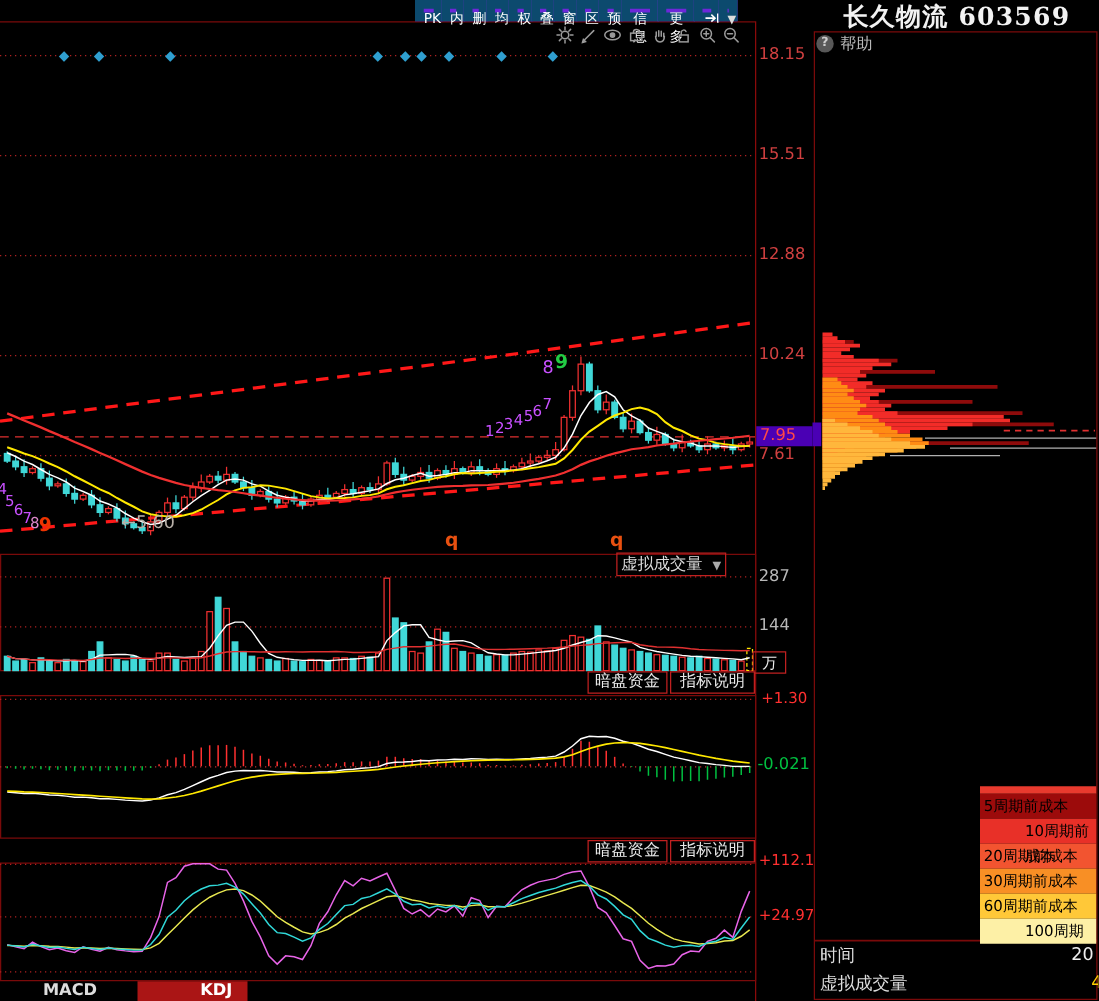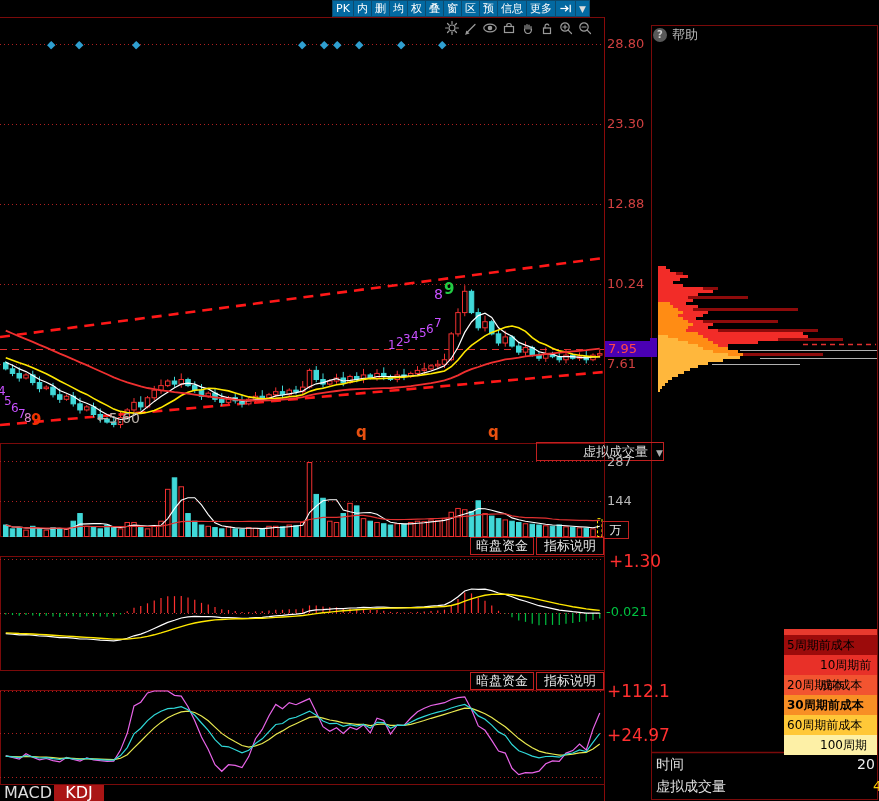--- a/index.html
+++ b/index.html
@@ -1,46 +1,46 @@
 <!DOCTYPE html>
 <html><head>
 <meta charset="utf-8">
 <style>
   html,body{margin:0;padding:0;background:#000;}
   #app{position:relative;width:879px;height:801px;overflow:hidden;background:#000;
        font-family:"DejaVu Sans","Liberation Sans",sans-serif;}
   .abs{position:absolute;}
   #plot{position:absolute;left:0;top:0;}
   #toolbar{left:333px;top:0;height:17px;display:flex;}
-  .tbtn{border:1px solid #0c4a6e;margin-left:-1px;color:#fff;font-size:11px;line-height:15px;
-        text-align:center;background:#0369a1;box-sizing:border-box;}
+  .tbtn{border:7px solid #0c4a6e;margin-left:-1px;color:#fff;font-size:11px;line-height:15px;
+        text-align:center;background:#6d28d9;box-sizing:border-box;}
   #tools{left:444px;top:20px;display:flex;gap:3px;}
   .tool{width:16px;height:16px;}
   #title{left:652px;top:0;width:227px;text-align:center;color:#f2f2f2;font-weight:bold;
          font-size:20px;font-family:"DejaVu Serif","Liberation Serif",serif;letter-spacing:1px;}
   #help{left:653px;top:26px;display:flex;align-items:center;gap:5px;color:#b8b8b8;font-size:13px;}
   #help .qmark{width:14px;height:14px;border-radius:50%;background:#585858;color:#ccc;font-size:10px;
         line-height:14px;text-align:center;font-weight:bold;}
   .pricelbl{color:#d04040;font-size:13px;}
   #curprice{left:605px;top:341px;width:42px;height:16px;background:#4a00b4;color:#ff4848;
             font-size:13px;line-height:16px;padding-left:3px;}
-  #volsel{left:493px;top:442px;width:128px;height:19px;border:1px solid #c02020;box-sizing:border-box;
-          color:#ddd;font-size:13px;line-height:17px;text-align:right;margin-left:43px;}
+  #volsel{left:493px;top:442px;width:88px;height:19px;border:1px solid #c02020;box-sizing:border-box;
+          color:#ddd;font-size:13px;line-height:17px;text-align:center;}
   #volsel .caret{color:#aaa;font-size:9px;margin-left:8px;}
   .axgray{color:#b8b8b8;font-size:13px;}
   #wan{left:602px;top:521px;width:25px;height:16px;border:1px solid #c02020;color:#eee;font-size:12px;
        line-height:16px;text-align:center;}
   .ibtn{height:18px;border:1px solid #c02020;box-sizing:border-box;color:#e8e8e8;font-size:13px;
         line-height:16px;text-align:center;background:#000;}
-  .axred{color:#ff3030;font-size:17px;}
+  .axred{color:#ff3030;font-size:12px;}
   .axgreen{color:#00c040;font-size:13px;}
   #tabs{left:2px;top:785px;display:flex;height:16px;}
-  .tab{font-size:16px;font-weight:normal;line-height:16px;text-align:center;}
+  .tab{font-size:13px;font-weight:bold;line-height:16px;text-align:center;margin-left:28px;}
   #tab-macd{width:52px;color:#ddd;}
-  #tab-kdj{width:50px;background:#aa1515;color:#fff;}
+  #tab-kdj{width:50px;background:#aa1515;color:#fff;padding-left:38px;}
   #legend{left:784px;top:629px;width:93px;}
   #legend .strip{height:6px;}
   .legrow{height:20px;font-size:12px;line-height:20px;color:#000;padding-left:3px;box-sizing:border-box;}
   .diamond{position:absolute;color:#2f9fd0;font-size:11px;top:38px;}
   .seq{position:absolute;color:#c850ff;font-size:12px;}
   .seq.big{font-size:14px;}
   .seq.green{color:#22cc44;font-size:15px;font-weight:bold;}
   .seq.pink{color:#dd88cc;}
   .seq.red{color:#ee3300;font-size:15px;font-weight:bold;}
   .qmarker{position:absolute;top:423px;color:#e85010;font-size:15px;font-weight:bold;}
@@ -611,29 +611,30 @@
           </g>
         </svg></div>
       <div class="tool"><svg width="16" height="16" viewBox="0 0 16 16">
           <g stroke="#9a9a9a" stroke-width="1.2" stroke-linecap="round">
             <circle cx="7" cy="7" r="4.2" fill="none"></circle>
             <line x1="10.2" y1="10.2" x2="13.5" y2="13.5"></line>
             <line x1="5" y1="7" x2="9" y2="7"></line>
           </g>
         </svg></div>
     </div>
+  <div id="title" class="abs">长久物流 603569</div>
 
   <div id="help" class="abs">
     <span class="qmark">?</span>
     <span>帮助</span>
   </div>
 
   <div id="priceAxis">
-      <div class="abs pricelbl" style="left: 607px; top: 36px;">28.80</div>
-      <div class="abs pricelbl" style="left: 607px; top: 116px;">23.30</div>
+      <div class="abs pricelbl" style="left: 607px; top: 36px;">18.15</div>
+      <div class="abs pricelbl" style="left: 607px; top: 116px;">15.51</div>
       <div class="abs pricelbl" style="left: 607px; top: 196px;">12.88</div>
       <div class="abs pricelbl" style="left: 607px; top: 276px;">10.24</div>
       <div class="abs pricelbl" style="left: 607px; top: 356px;">7.61</div>
     </div>
   <div id="curprice" class="abs">7.95</div>
 
   <div id="volsel" class="abs">
     <span>虚拟成交量</span><span class="caret">▼</span>
   </div>
   <div class="abs axgray" style="left:607px;top:454px">287</div>
@@ -653,21 +654,21 @@
   <div id="tabs" class="abs">
     <div id="tab-macd" class="tab">MACD</div>
     <div id="tab-kdj" class="tab">KDJ</div>
   </div>
 
   <div id="legend" class="abs">
       <div class="strip" style="background: rgb(232, 58, 46);"></div>
       <div class="legrow" style="background: rgb(156, 11, 11);">5周期前成本</div>
       <div class="legrow" style="background: rgb(232, 48, 40); padding-left: 36px;">10周期前成本</div>
       <div class="legrow" style="background: rgb(242, 84, 48);">20周期前成本</div>
-      <div class="legrow" style="background: rgb(248, 143, 37); font-weight: bold;">30周期前成本</div>
+      <div class="legrow" style="background: rgb(248, 143, 37);">30周期前成本</div>
       <div class="legrow" style="background: rgb(255, 200, 56);">60周期前成本</div>
       <div class="legrow" style="background: rgb(253, 240, 166); padding-left: 36px;">100周期前成本</div>
     </div>
 
   <div class="abs footlbl" style="left:656px;top:756px">时间</div>
   <div id="timeval" class="abs">20</div>
   <div class="abs footlbl" style="left:656px;top:778px">虚拟成交量</div>
   <div id="profitval" class="abs">4</div>
 
   <div id="lowlbl" class="abs">←5.60</div>

